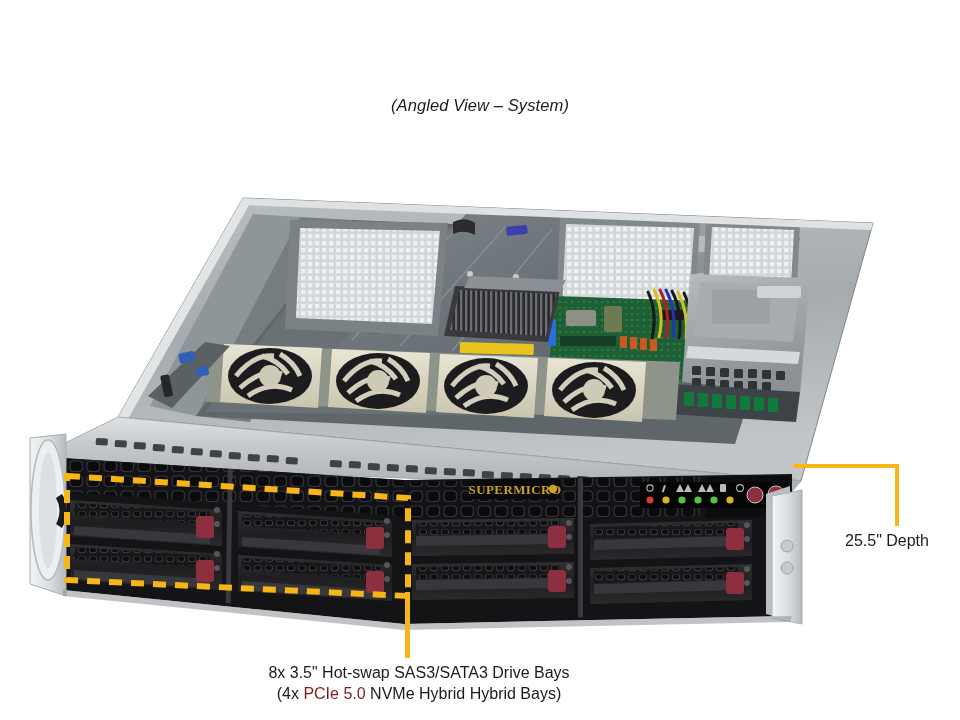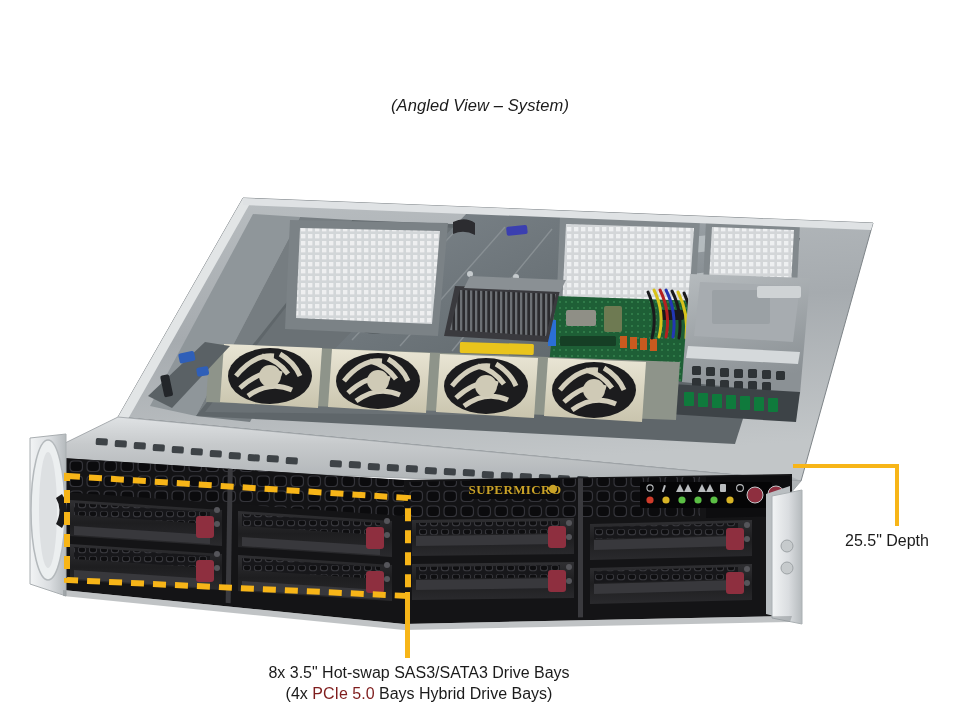--- a/index.html
+++ b/index.html
@@ -492,16 +492,16 @@
   </svg>
 
   <div class="lead" id="lead-depth-h"></div>
   <div class="lead" id="lead-depth-v"></div>
   <div class="lead" id="lead-bays-v"></div>
 
   <div id="depth-label">25.5" Depth</div>
 
   <div id="bays-caption">
     <span>8x 3.5" Hot-swap SAS3/SATA3 Drive Bays</span>
-    <span class="l2"><span>(4x </span><span class="pcie">PCIe 5.0</span><span> Bays Hybrid Drive Bays)</span></span>
+    <span class="l2"><span>(4x </span><span class="pcie">PCIe 5.0</span><span> NVMe Hybrid Hybrid Bays)</span></span>
   </div>
 
 </div>
 
 </body></html>

